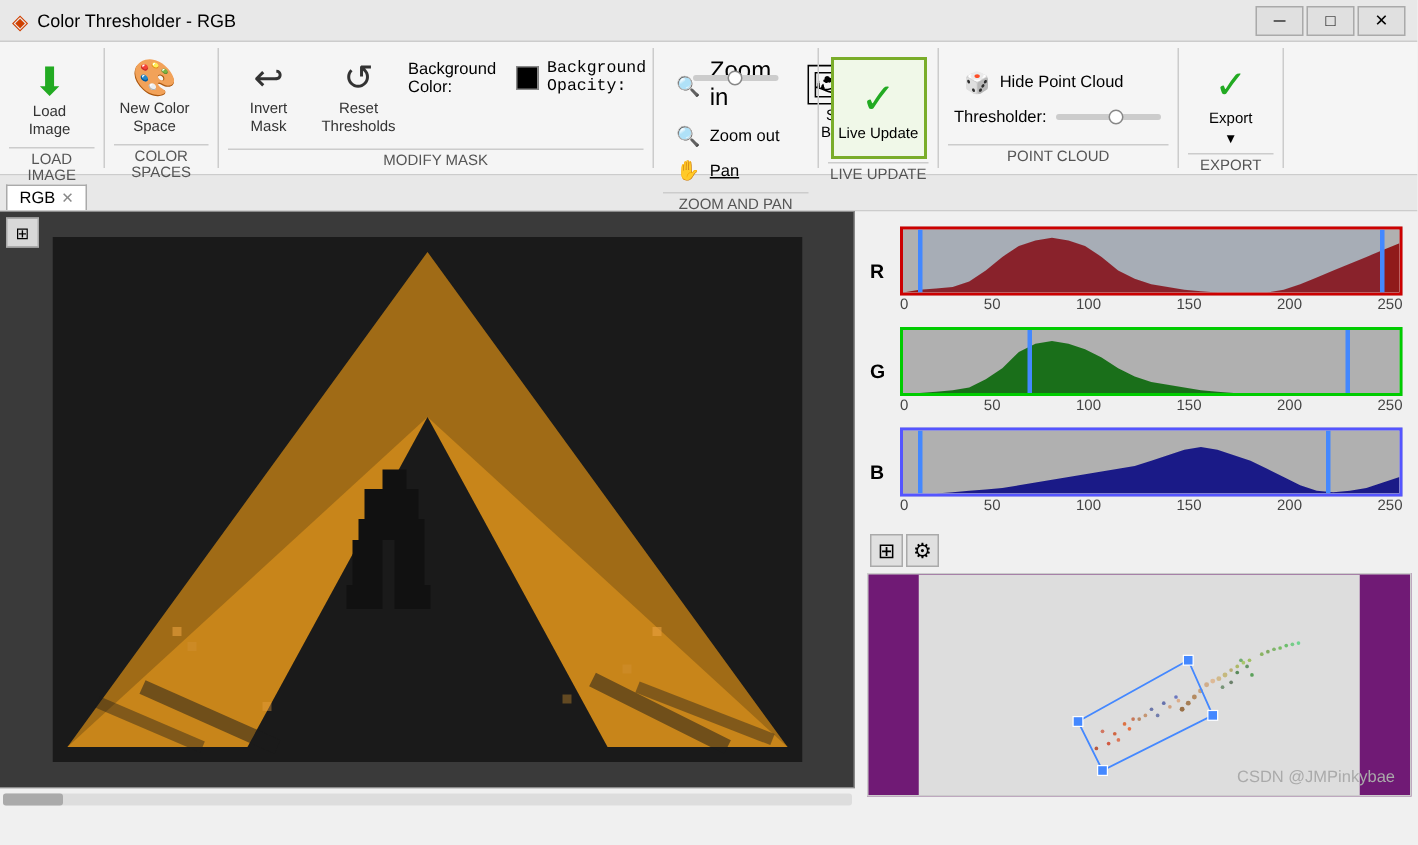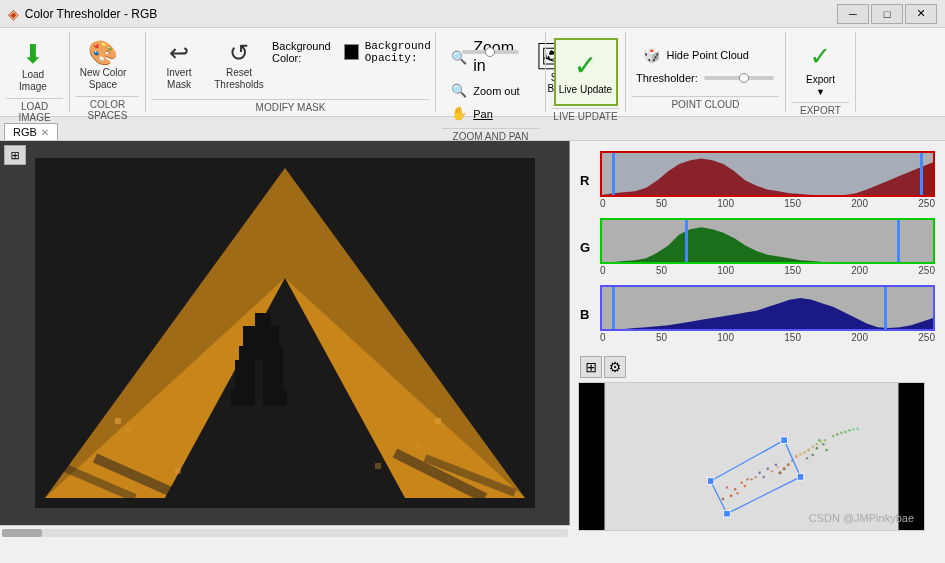--- a/index.html
+++ b/index.html
@@ -366,21 +366,21 @@
         </div>
       </div>
 
     </div>
 
     <div style="display:flex; gap:2px; padding: 4px 10px;">
       <div class="thumbnail-btn">⊞</div>
       <div class="thumbnail-btn">⚙</div>
     </div>
 
-    <div style="flex:1; margin: 0 20px 8px 8px; background:#000000; border:1px solid #ccc; position:relative; overflow:hidden;">
+    <div style="flex:1; margin: 0 4px 8px 8px; background:#701a75; border:1px solid #ccc; position:relative; overflow:hidden;">
       <svg width="100%" height="100%" viewBox="0 0 360 180">
 
         <rect width="360" height="180" fill="#ddd"></rect>
 
         <circle cx="160" cy="130" r="1.5" fill="#cc3300" opacity="0.7"></circle>
         <circle cx="168" cy="122" r="1.5" fill="#dd4400" opacity="0.7"></circle>
         <circle cx="175" cy="118" r="1.5" fill="#bb3300" opacity="0.6"></circle>
         <circle cx="155" cy="138" r="1.5" fill="#cc2200" opacity="0.7"></circle>
         <circle cx="163" cy="135" r="1.5" fill="#dd3300" opacity="0.6"></circle>
         <circle cx="145" cy="142" r="1.5" fill="#aa2200" opacity="0.7"></circle>

